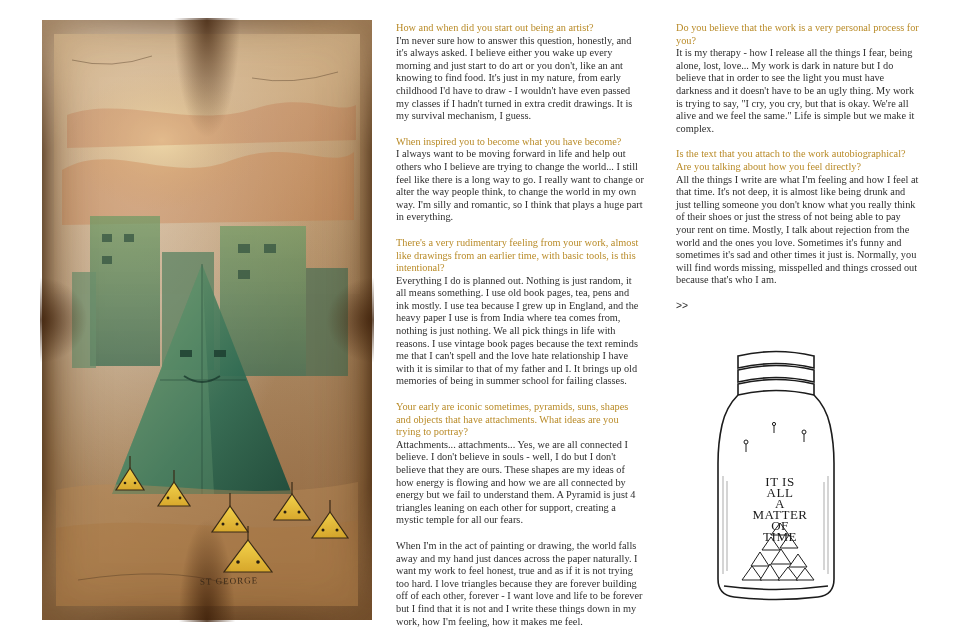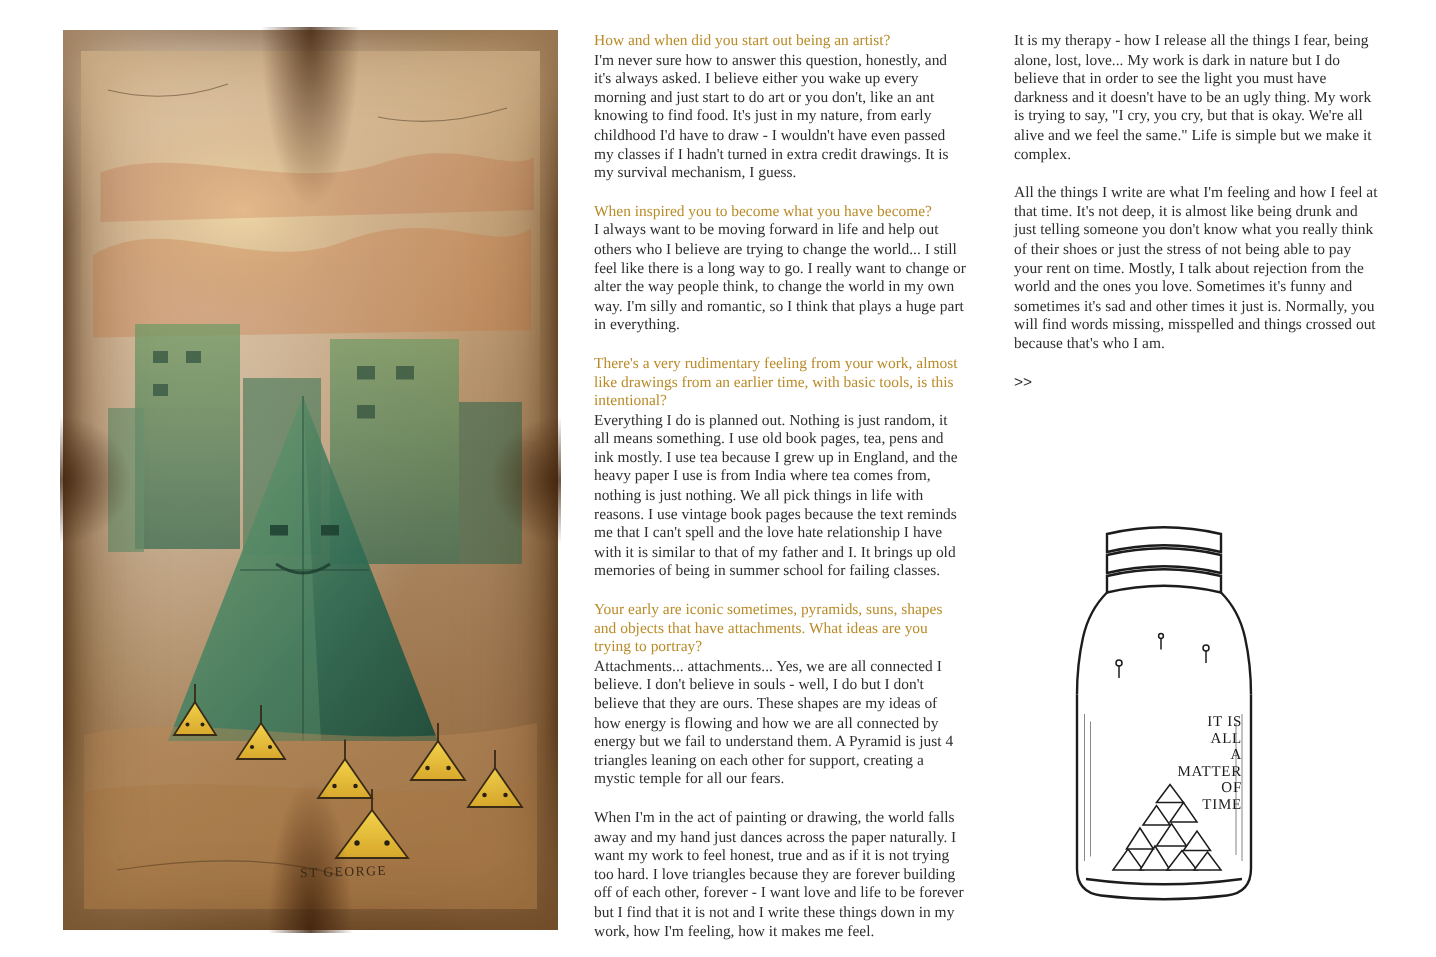--- a/index.html
+++ b/index.html
@@ -103,24 +103,24 @@
     top: 336px;
     width: 200px;
     height: 278px;
   }
   .jar-text {
     position: absolute;
     left: 56px;
     top: 140px;
     width: 96px;
     font-family: "Liberation Serif", serif;
-    font-size: 10px;
+    font-size: 13px;
     line-height: 11px;
     color: #1b1b1b;
-    text-align: right;
+    text-align: center;
     letter-spacing: 0.5px;
   }
   .jar-text span { display: block; }
 </style>
 </head>
 <body>
 
 <div class="page">
 
   <div class="artwork">
@@ -269,24 +269,26 @@
 
     <div class="qa">
       <p class="a">When I'm in the act of painting or drawing, the world falls away and my hand just dances across the paper naturally. I want my work to feel honest, true and as if it is not trying too hard. I love triangles because they are forever building off of each other, forever - I want love and life to be forever but I find that it is not and I write these things down in my work, how I'm feeling, how it makes me feel.</p>
     </div>
 
   </div>
 
   <div class="col col-2">
 
     <div class="qa">
+      <p class="q">Do you believe that the work is a very personal process for you?</p>
       <p class="a">It is my therapy - how I release all the things I fear, being alone, lost, love... My work is dark in nature but I do believe that in order to see the light you must have darkness and it doesn't have to be an ugly thing. My work is trying to say, "I cry, you cry, but that is okay. We're all alive and we feel the same." Life is simple but we make it complex.</p>
     </div>
 
     <div class="qa">
+      <p class="q">Is the text that you attach to the work autobiographical? Are you talking about how you feel directly?</p>
       <p class="a">All the things I write are what I'm feeling and how I feel at that time. It's not deep, it is almost like being drunk and just telling someone you don't know what you really think of their shoes or just the stress of not being able to pay your rent on time. Mostly, I talk about rejection from the world and the ones you love. Sometimes it's funny and sometimes it's sad and other times it just is. Normally, you will find words missing, misspelled and things crossed out because that's who I am.</p>
     </div>
 
     <div class="more">&gt;&gt;</div>
   </div>
 
   <div class="jar">
     <svg viewBox="0 0 200 278" width="200" height="278">
       <g fill="none" stroke="#1c1c1c" stroke-width="1.6">
 

